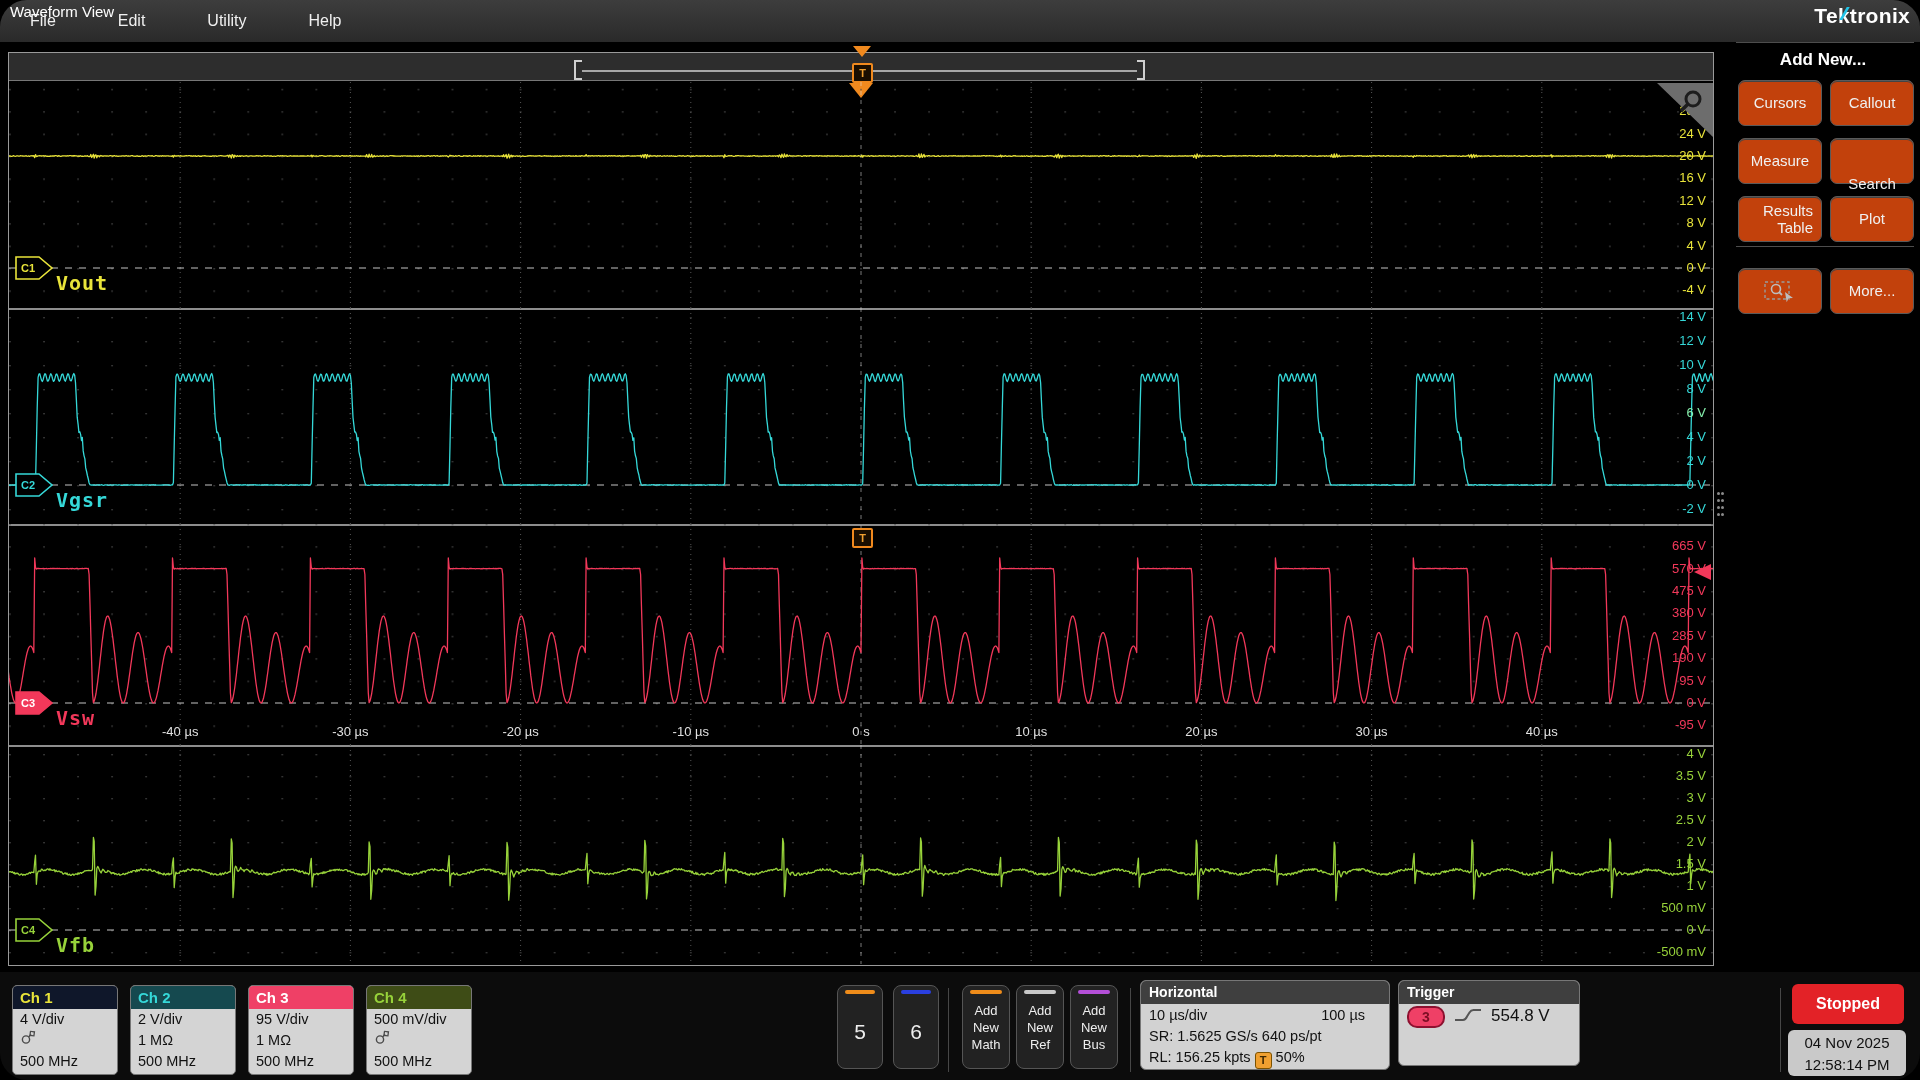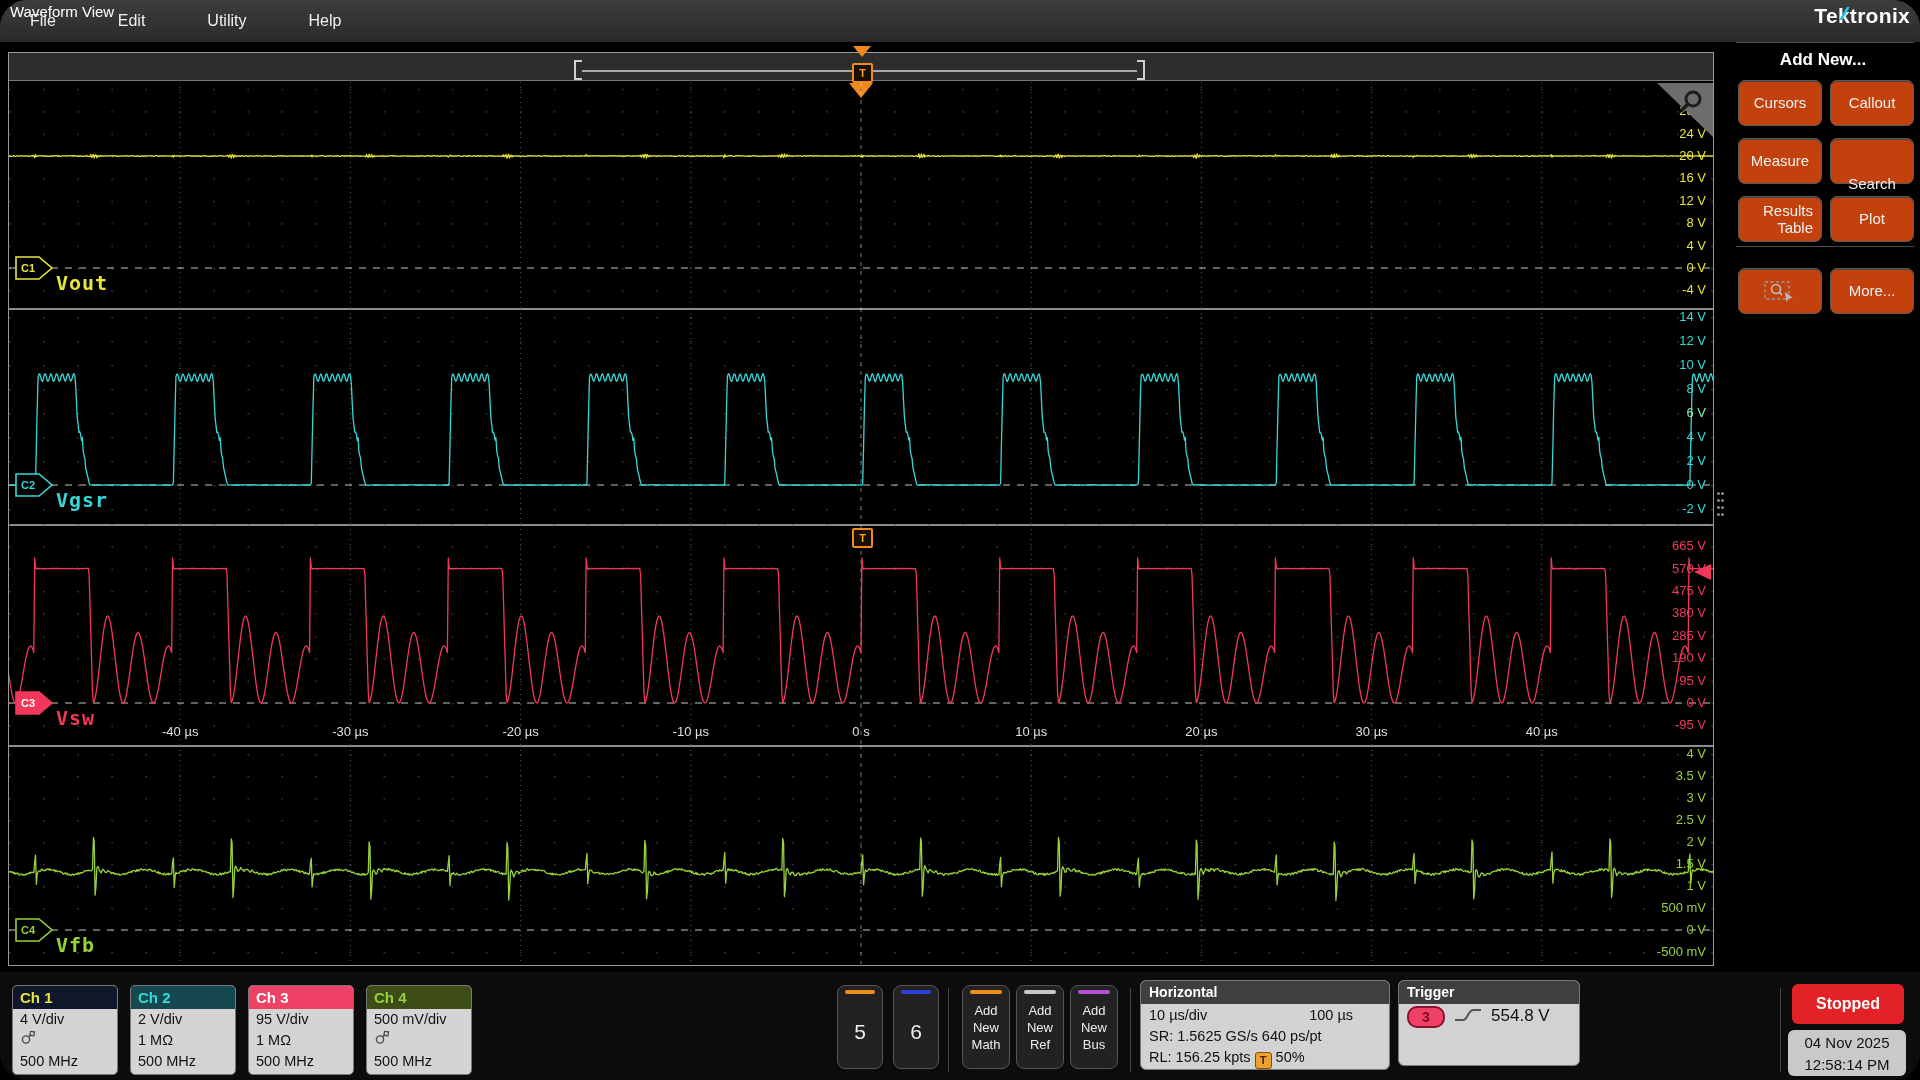--- a/index.html
+++ b/index.html
@@ -383,21 +383,21 @@
 
   <div class="vsep" style="left:948px;"></div>
   <div class="vsep" style="left:1130px;"></div>
   <div class="vsep" style="left:1780px;"></div>
 
   <div class="cfg" style="left:1140px;width:250px;height:90px;">
     <div class="hdr">Horizontal</div>
     <div class="bd">
       <div class="row-flex">
         <span>10 µs/div</span>
-        <span style="margin-right:28px;">100 µs</span>
+        <span style="margin-right:16px;">100 µs</span>
       </div>
       <div>
         <span>SR: 1.5625 GS/s</span>
         <span>640 ps/pt</span>
       </div>
       <div>
         <span>RL: 156.25 kpts</span><span class="tpos-ico">T</span><span>50%</span>
       </div>
     </div>
   </div>

